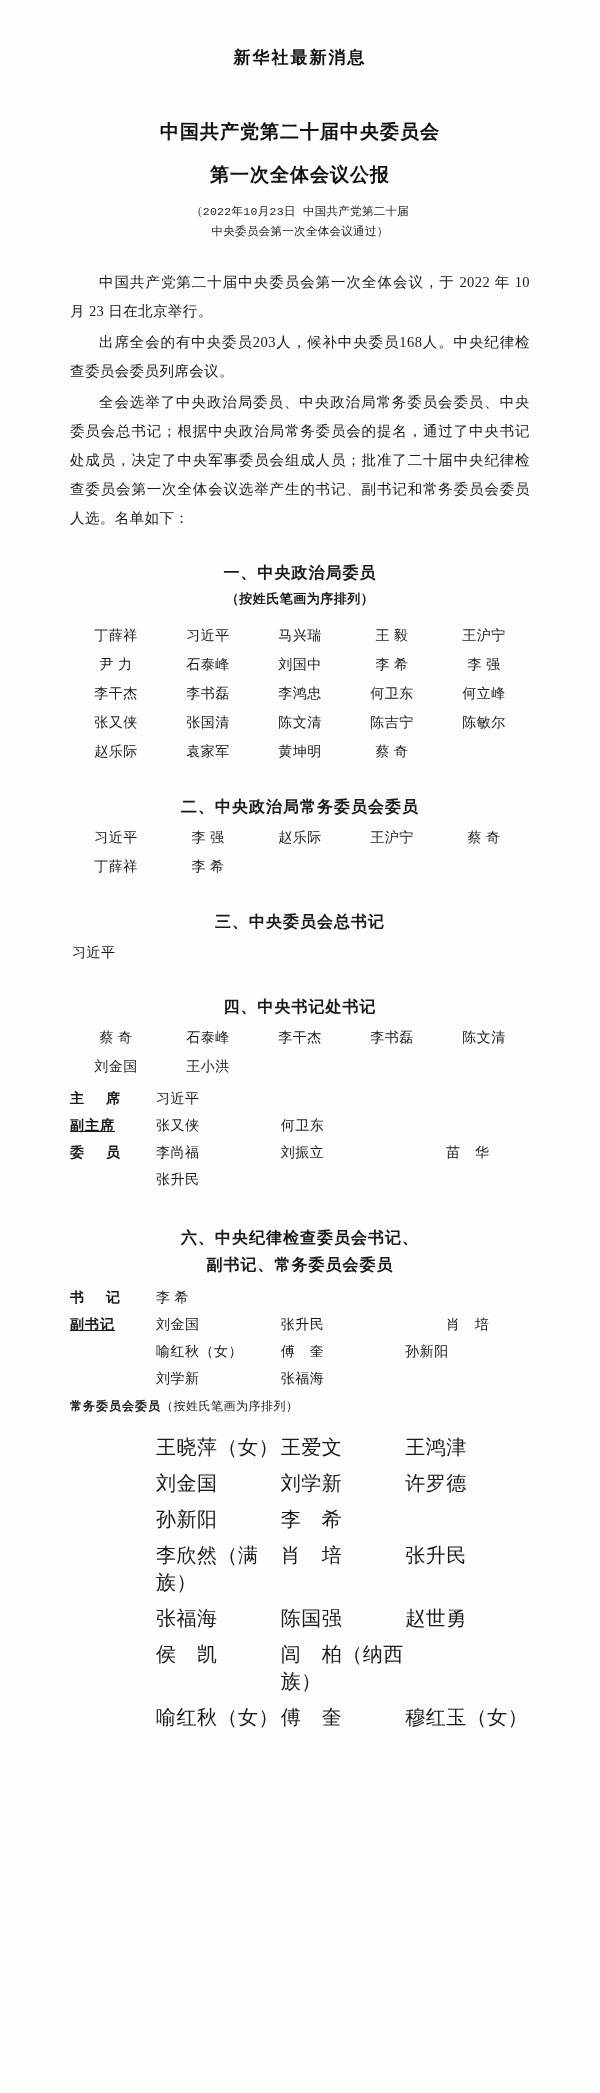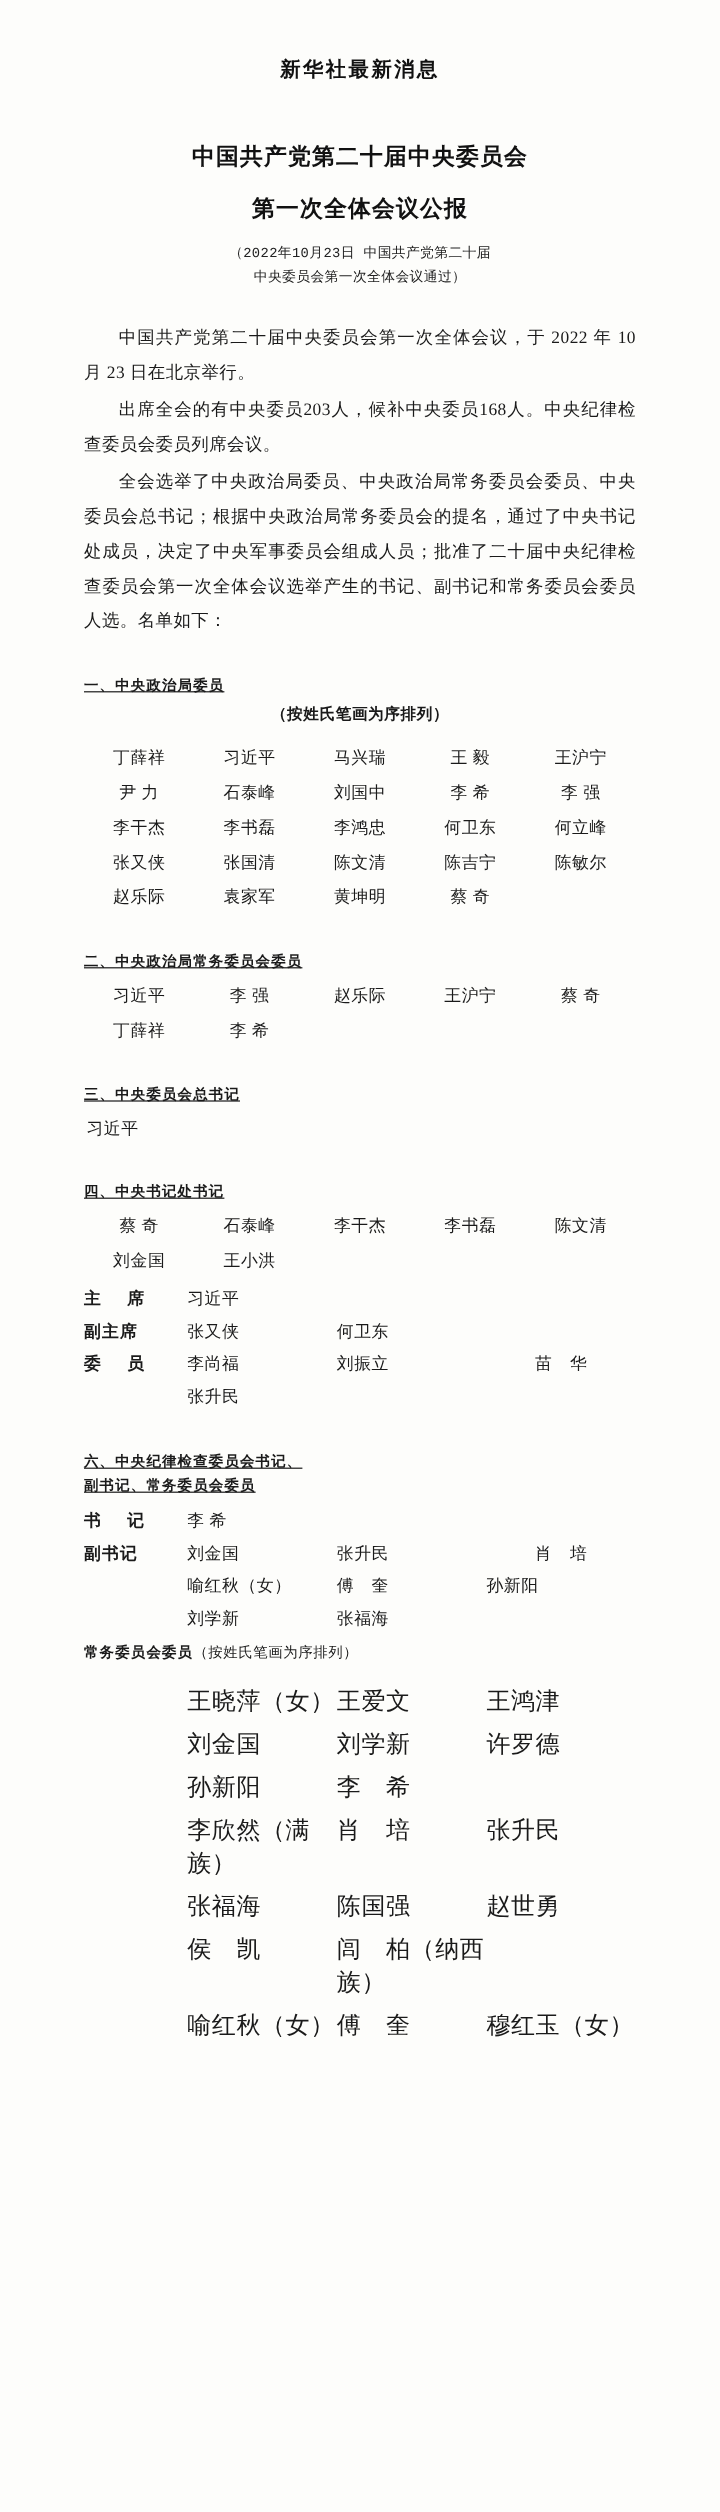--- a/index.html
+++ b/index.html
@@ -52,25 +52,25 @@
   }
   p.body-para {
     font-size: 14.5px;
     line-height: 2.0;
     text-indent: 2em;
     margin: 0 0 2px 0;
     text-align: justify;
     letter-spacing: 0.4px;
   }
   h2.section {
-    font-size: 12px;
+    text-align: center;
+    font-size: 16px;
     font-weight: bold;
     margin: 30px 0 6px 0;
     letter-spacing: 1px;
-    text-decoration: underline;
   }
   h2.section.two-line {
     line-height: 1.7;
   }
   .section-note {
     text-align: center;
     font-size: 13px;
     font-weight: bold;
     margin: 2px 0 14px 0;
     letter-spacing: 0.5px;
@@ -97,21 +97,21 @@
     font-size: 14px;
     padding: 4.5px 0;
     letter-spacing: 0.5px;
   }
   .row .label {
     width: 86px;
     flex: 0 0 86px;
     font-weight: bold;
     letter-spacing: 4px;
   }
-  .row .label.narrow { letter-spacing: 1px; }
+  .row .label.narrow { letter-spacing: 1px; text-decoration: underline; }
   .row .names {
     flex: 1;
     display: grid;
     grid-template-columns: repeat(3, 1fr);
   }
   .row .names .cell { padding: 0 0 0 0; }
   .row .names.c3 .cell:nth-child(3n+3) { text-align: center; }
   .cont-row {
     display: flex;
     font-size: 14px;

